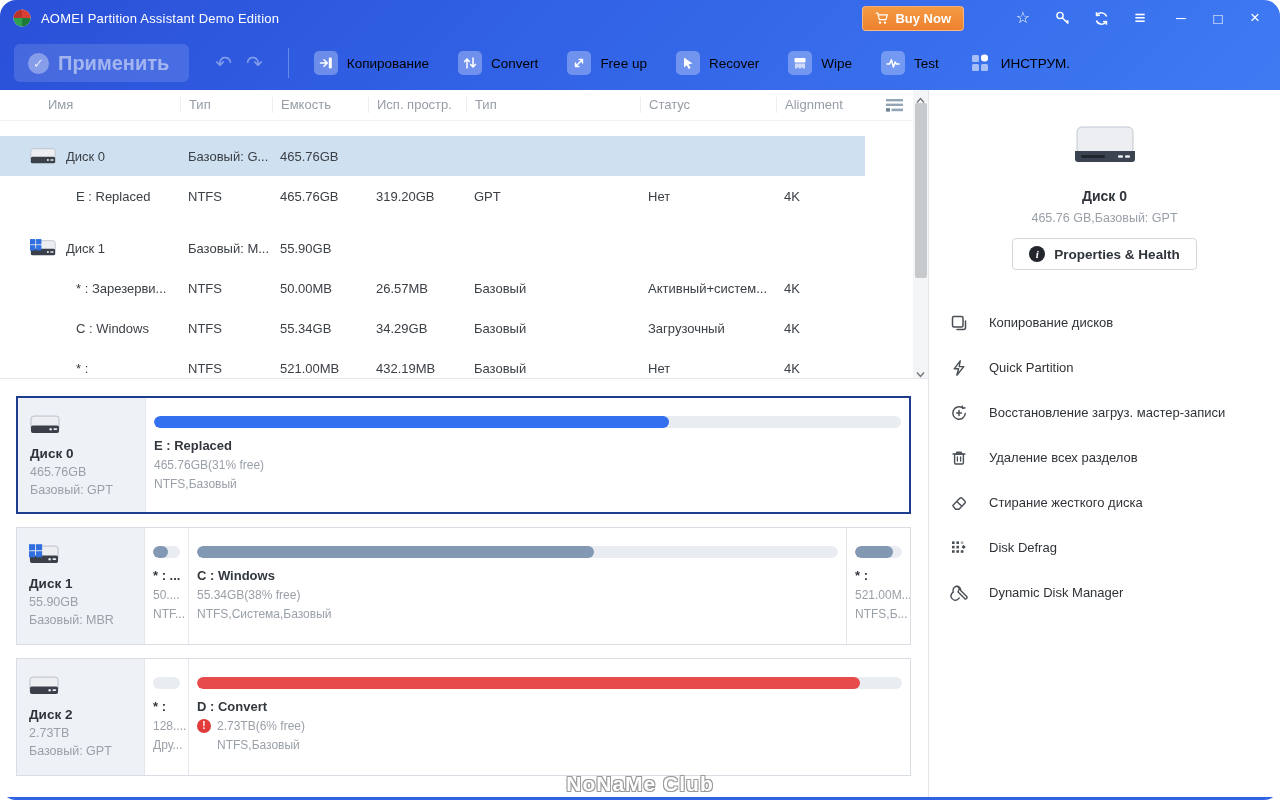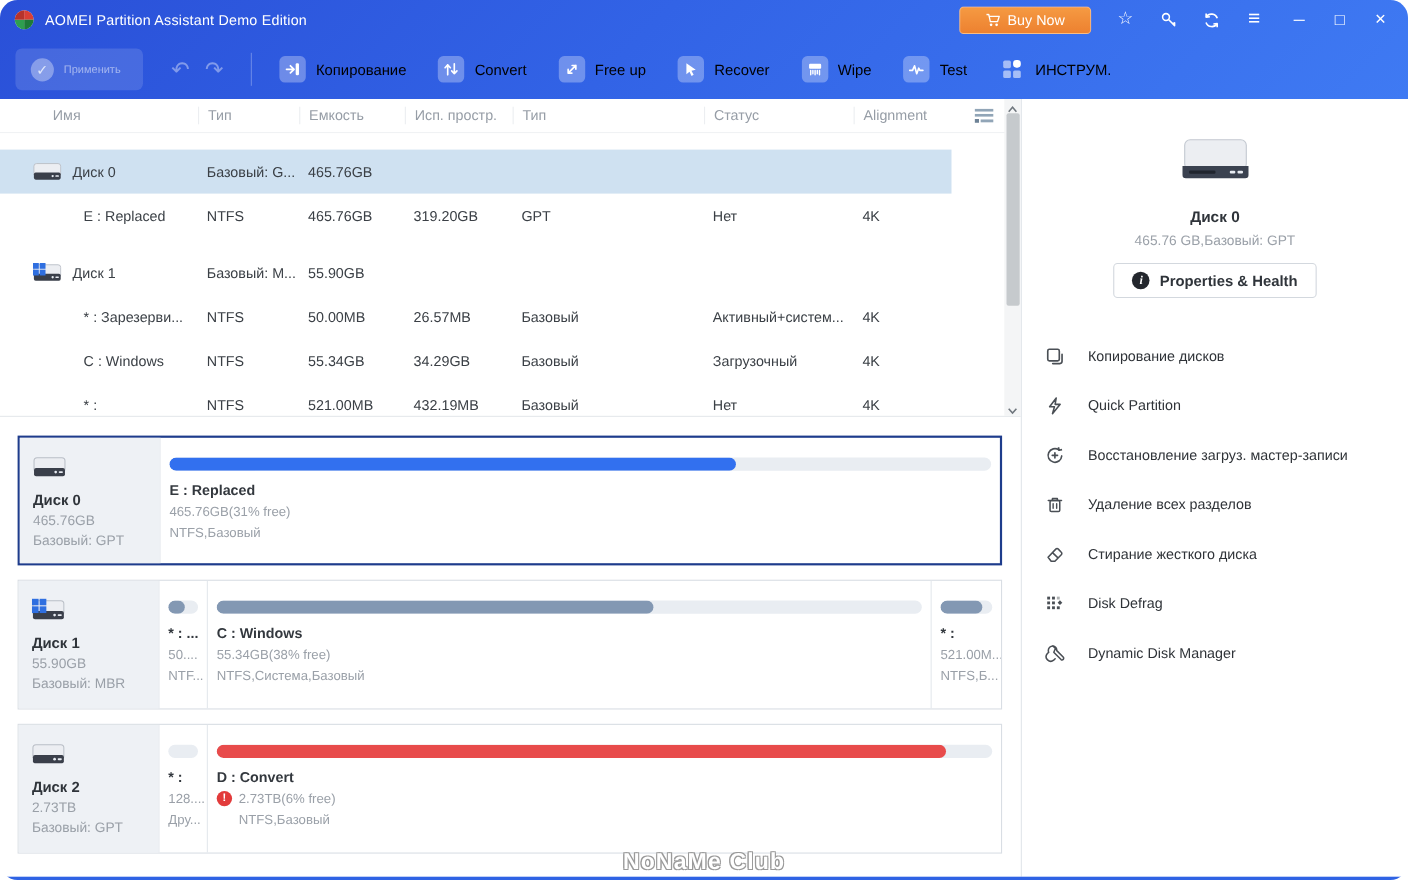--- a/index.html
+++ b/index.html
@@ -8,34 +8,34 @@
   .window { position:relative; width:1280px; height:800px; overflow:hidden; background:#fff;border-radius:16px; }
 
   
   .bluehead { position:absolute; top:0; left:0; right:0; height:90px;
     background:linear-gradient(135deg,#2a50d8 0%, #3263e6 45%, #3f7af3 100%); }
   .titlebar { position:absolute; top:0; left:0; right:0; height:36px; display:flex; align-items:center; padding:0 12px; }
   .app-logo { width:20px; height:20px; margin-right:9px; flex:none; }
   .app-title { color:#fff; font-size:13px; letter-spacing:.2px; }
   .tb-spacer { flex:1; }
   .buy-now { display:flex; align-items:center; gap:6px; background:linear-gradient(180deg,#f59a42,#ed8130);
-    border:1px solid rgba(255,255,255,.35); border-radius:4px; color:#fff; font-size:13px; font-weight:normal;
-    padding:4px 23px; margin-right:20px; cursor:pointer; }
+    border:1px solid rgba(255,255,255,.35); border-radius:4px; color:#fff; font-size:13px; font-weight:bold;
+    padding:4px 12px; margin-right:48px; cursor:pointer; }
   .tb-ico { color:#fff; font-size:16px; width:22px; text-align:center; margin-right:17px; cursor:pointer; line-height:22px; }
   .tb-ico svg { display:block; margin:0 auto; }
   .win-btn { color:#fff; font-size:14px; width:26px; text-align:center; margin-left:11px; cursor:pointer; }
   .win-max { font-size:15px; }
   .win-close { font-size:17px; }
 
   .toolbar { position:absolute; top:36px; left:0; right:0; height:54px; display:flex; align-items:center; padding-left:14px; }
   .apply-btn { display:flex; align-items:center; gap:9px; background:rgba(255,255,255,.13); border-radius:6px;
     height:38px; padding:0 20px 0 14px; cursor:default; }
   .apply-check { width:21px; height:21px; border-radius:50%; background:rgba(255,255,255,.35); color:#dfe7fb;
     font-size:13px; text-align:center; line-height:21px; }
-  .apply-label { color:rgba(255,255,255,.5); font-size:10px; }
+  .apply-label { color:rgba(255,255,255,.5); font-size:20px;font-weight:bold; }
   .undo-redo { color:rgba(255,255,255,.4); font-size:20px; margin-left:26px; cursor:pointer; }
   .undo-redo + .undo-redo { margin-left:14px; }
   .tool-sep { width:1px; height:30px; background:rgba(255,255,255,.28); margin:0 25px; }
   .tool-btn { display:flex; align-items:center; gap:9px; margin-right:29px; cursor:pointer; }
   .tool-tile { width:24px; height:24px; border-radius:5px; background:rgba(255,255,255,.30); display:flex; align-items:center; justify-content:center; }
   .tool-label { color:#000000; font-size:13.5px; }
 
   
   .content { position:absolute; top:90px; left:0; width:928px; bottom:3px; background:#fff; }
   .sidebar { position:absolute; top:90px; left:928px; right:0; bottom:3px; background:#fff; border-left:1px solid #e2e6ea; }

